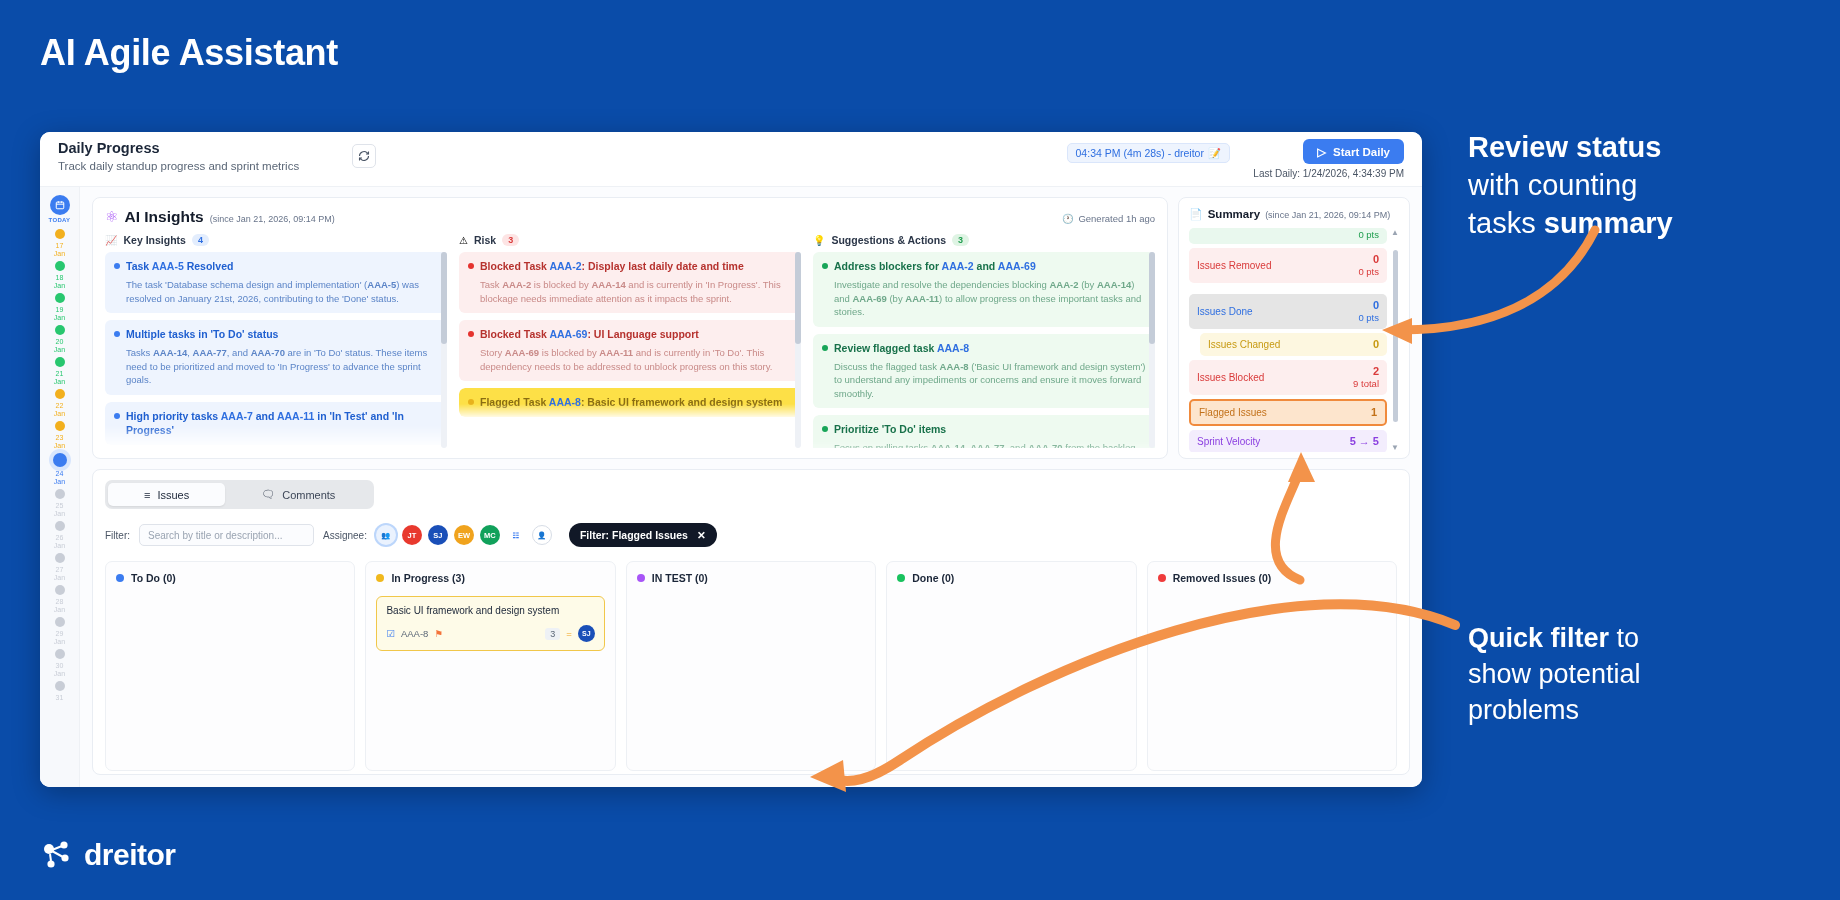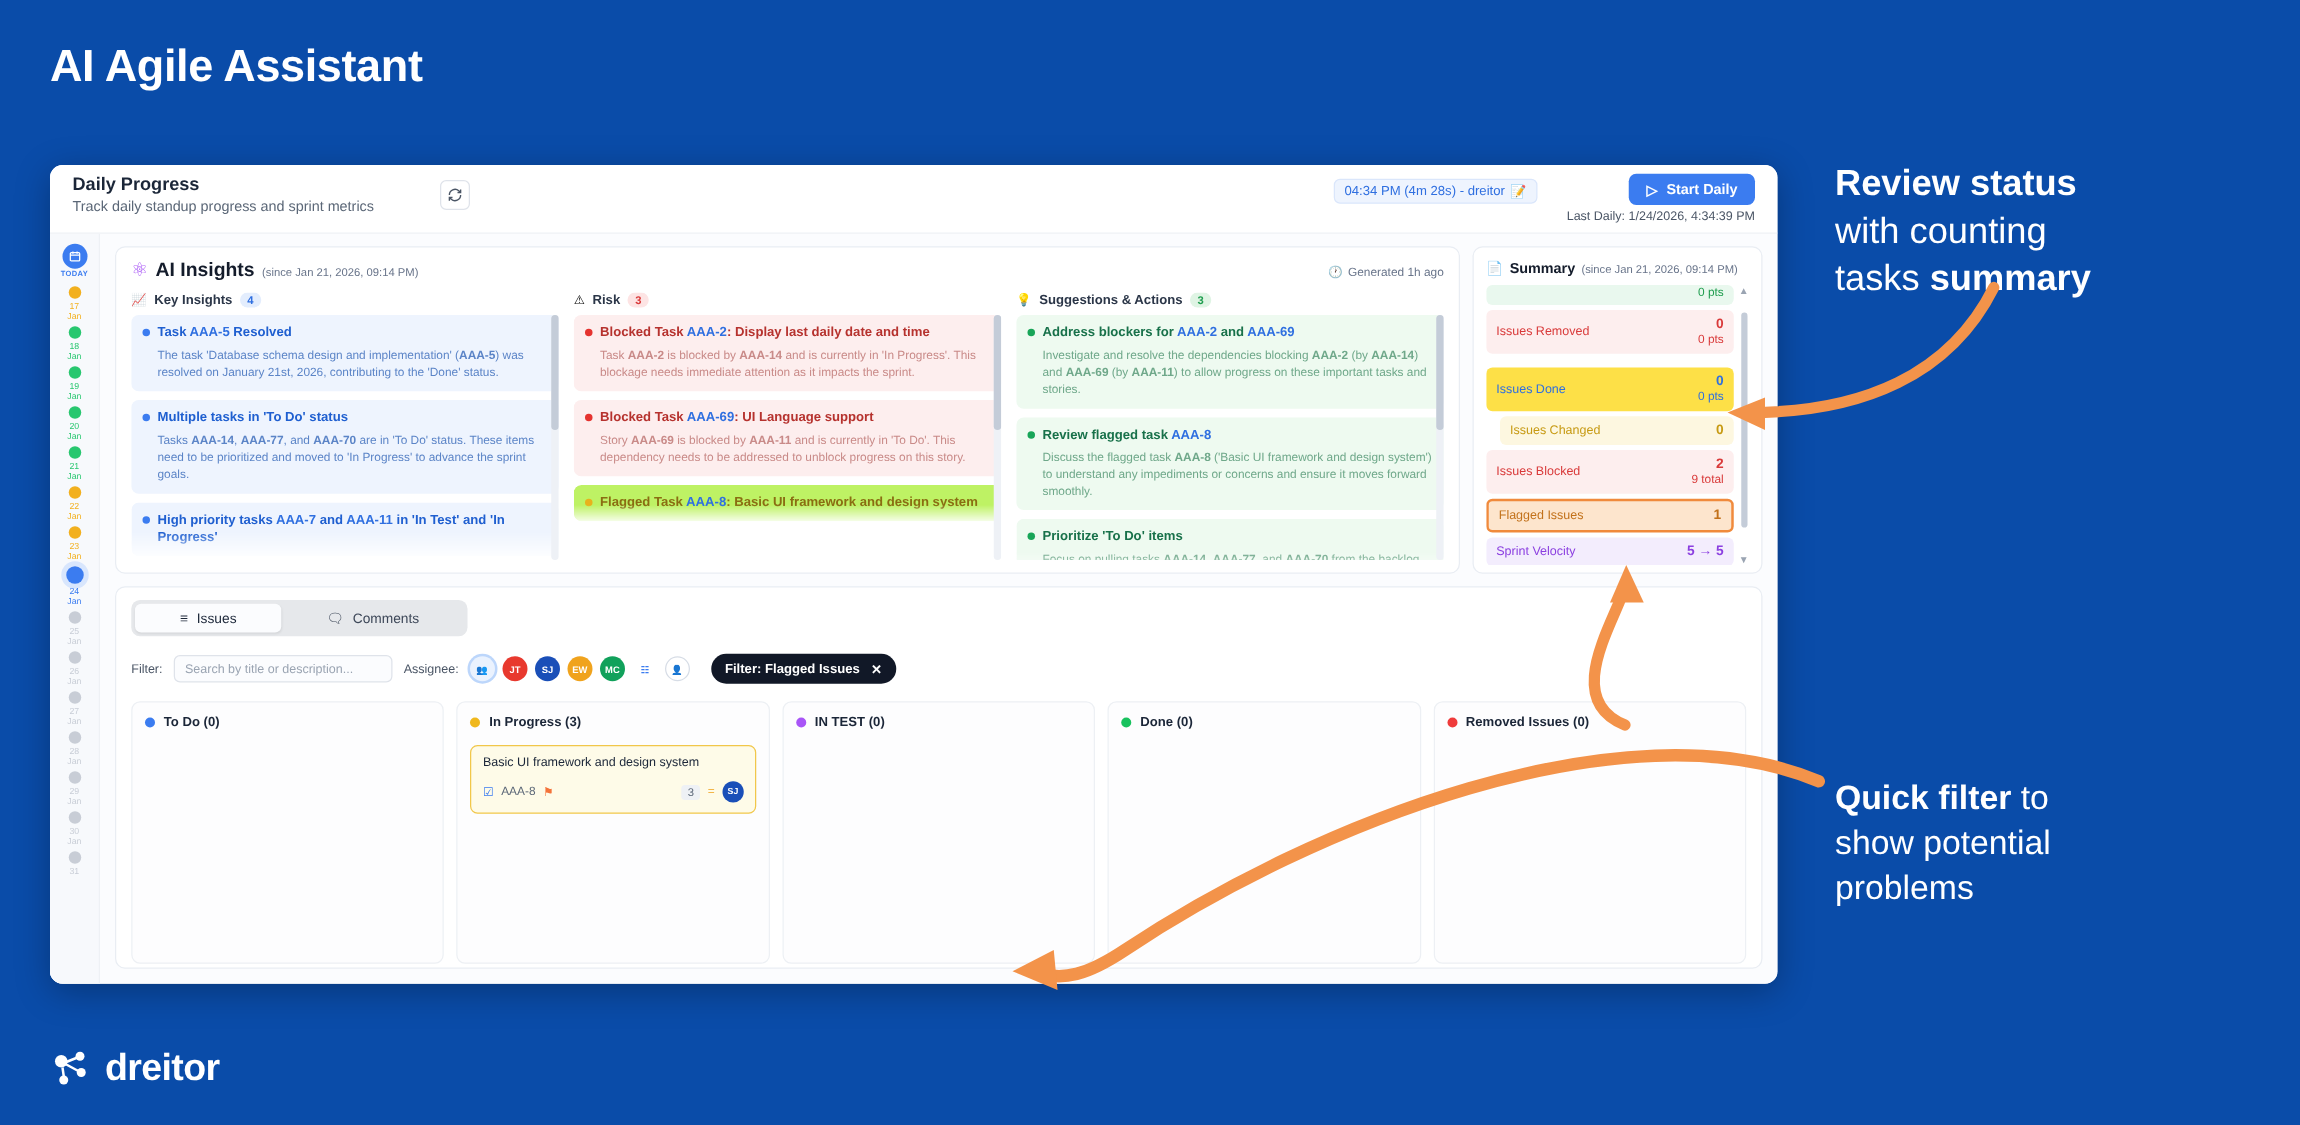--- a/index.html
+++ b/index.html
@@ -335,21 +335,21 @@
                       </div>
                       <div class="card-b" style="color:#c98a88"><span>Task </span><span class="k">AAA-2</span><span> is blocked by </span><span class="k">AAA-14</span><span> and is currently in 'In Progress'. This blockage needs immediate attention as it impacts the sprint.</span></div>
                     </div>
                     <div class="card" style="background:#fdeeee">
                       <div class="card-t" style="color:#b6322e">
                         <span class="dot" style="background:#e5332f"></span>
                         <span><span>Blocked Task </span><span class="k" style="color:#2f6fe0">AAA-69</span><span>: UI Language support</span></span>
                       </div>
                       <div class="card-b" style="color:#c98a88"><span>Story </span><span class="k">AAA-69</span><span> is blocked by </span><span class="k">AAA-11</span><span> and is currently in 'To Do'. This dependency needs to be addressed to unblock progress on this story.</span></div>
                     </div>
-                    <div class="card fade" style="background:#bef264">
+                    <div class="card fade" style="background:#fde047">
                       <div class="card-t" style="color:#8a6d12">
                         <span class="dot" style="background:#e8b21c"></span>
                         <span><span>Flagged Task </span><span class="k" style="color:#2f6fe0">AAA-8</span><span>: Basic UI framework and design system</span></span>
                       </div>
                     </div>
                     <div class="sbar">
                       <i style="top:0;height:92px;"></i>
                     </div>
                   </div>
                 </div>
@@ -403,21 +403,21 @@
                       <div class="sum-p" style="color:#1f9d4e">0 pts</div>
                     </span>
                   </div>
                   <div class="sum-row" style="background: rgb(253, 238, 238);">
                     <span class="sum-lb" style="color:#d93a3a">Issues Removed</span>
                     <span class="sum-vals">
                       <div class="sum-v" style="color:#d93a3a">0</div>
                       <div class="sum-p" style="color:#d93a3a">0 pts</div>
                     </span>
                   </div>
-                  <div class="sum-row" style="background: #fde047; margin-top: 11px;">
+                  <div class="sum-row" style="background: #e5e5e5; margin-top: 11px;">
                     <span class="sum-lb" style="color:#2f6fe0">Issues Done</span>
                     <span class="sum-vals">
                       <div class="sum-v" style="color:#2f6fe0">0</div>
                       <div class="sum-p" style="color:#2f6fe0">0 pts</div>
                     </span>
                   </div>
                   <div class="sum-row" style="background: rgb(253, 247, 224); margin-left: 11px;">
                     <span class="sum-lb" style="color:#c79a12">Issues Changed</span>
                     <span class="sum-vals">
                       <div class="sum-v" style="color:#c79a12">0</div>

